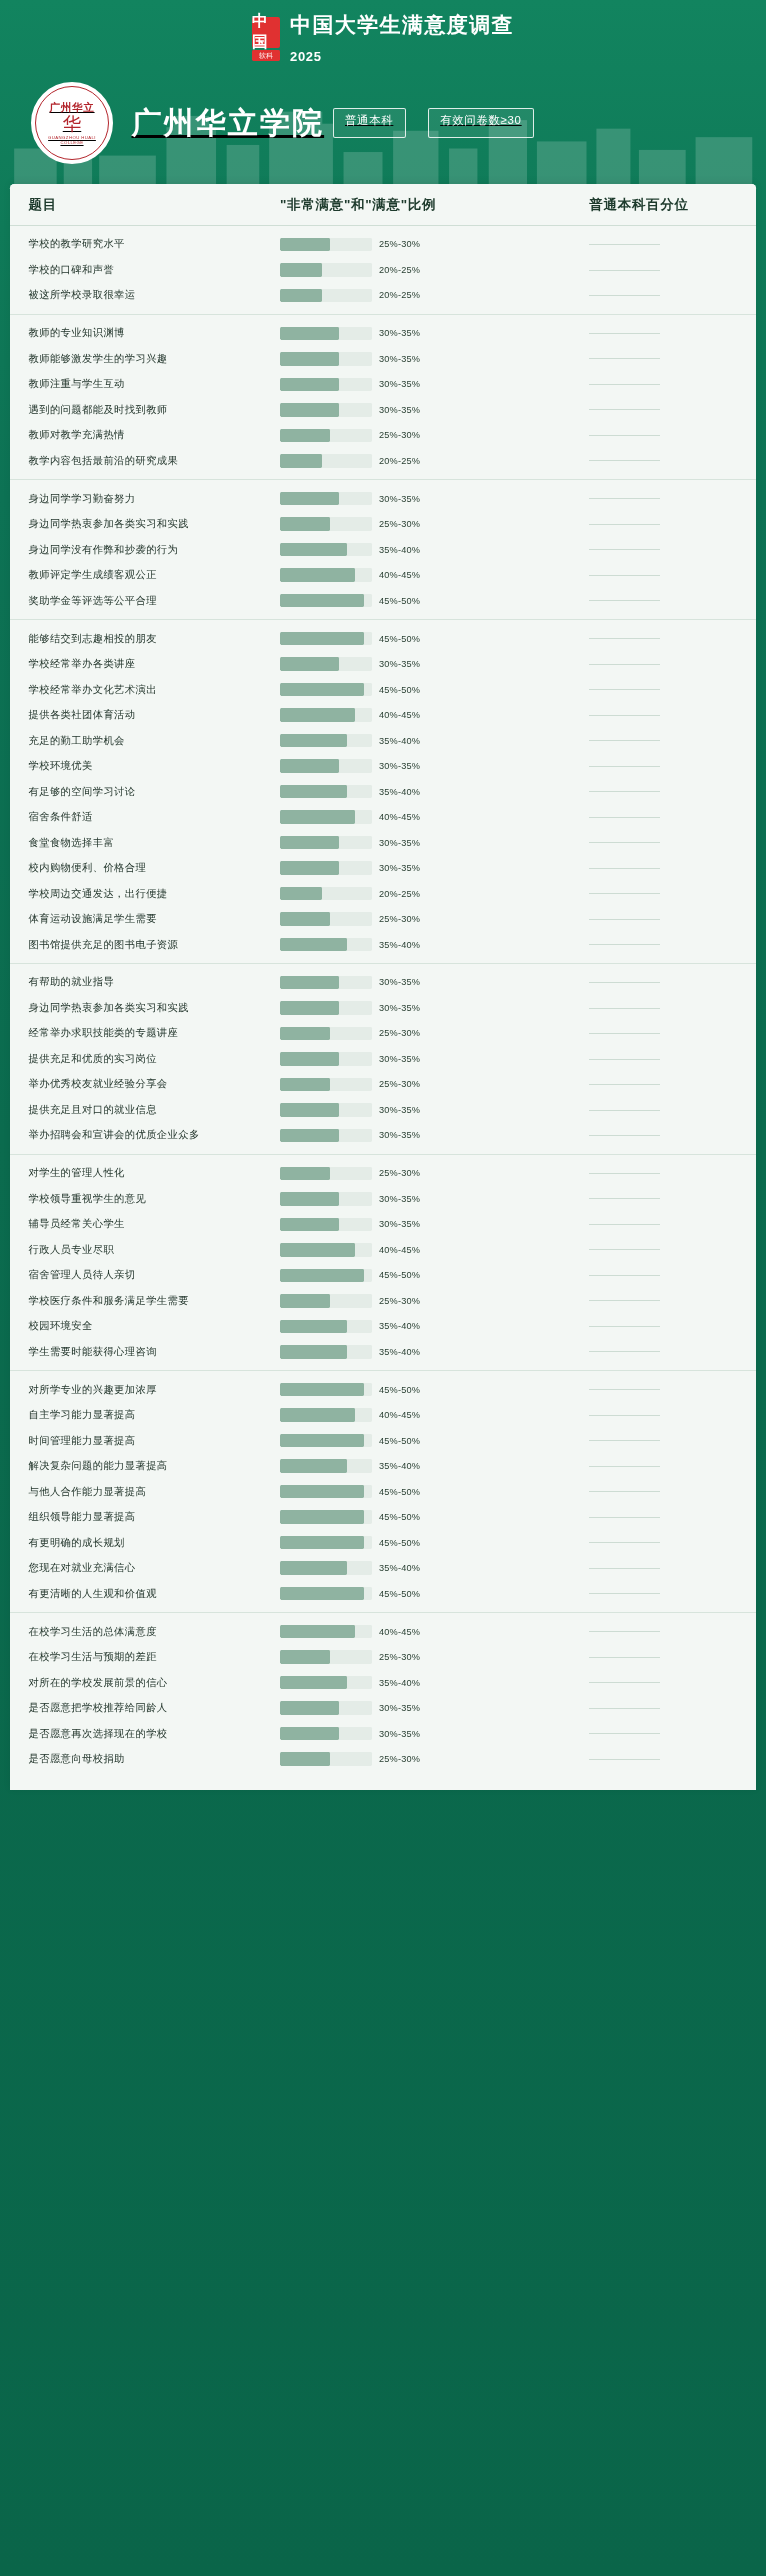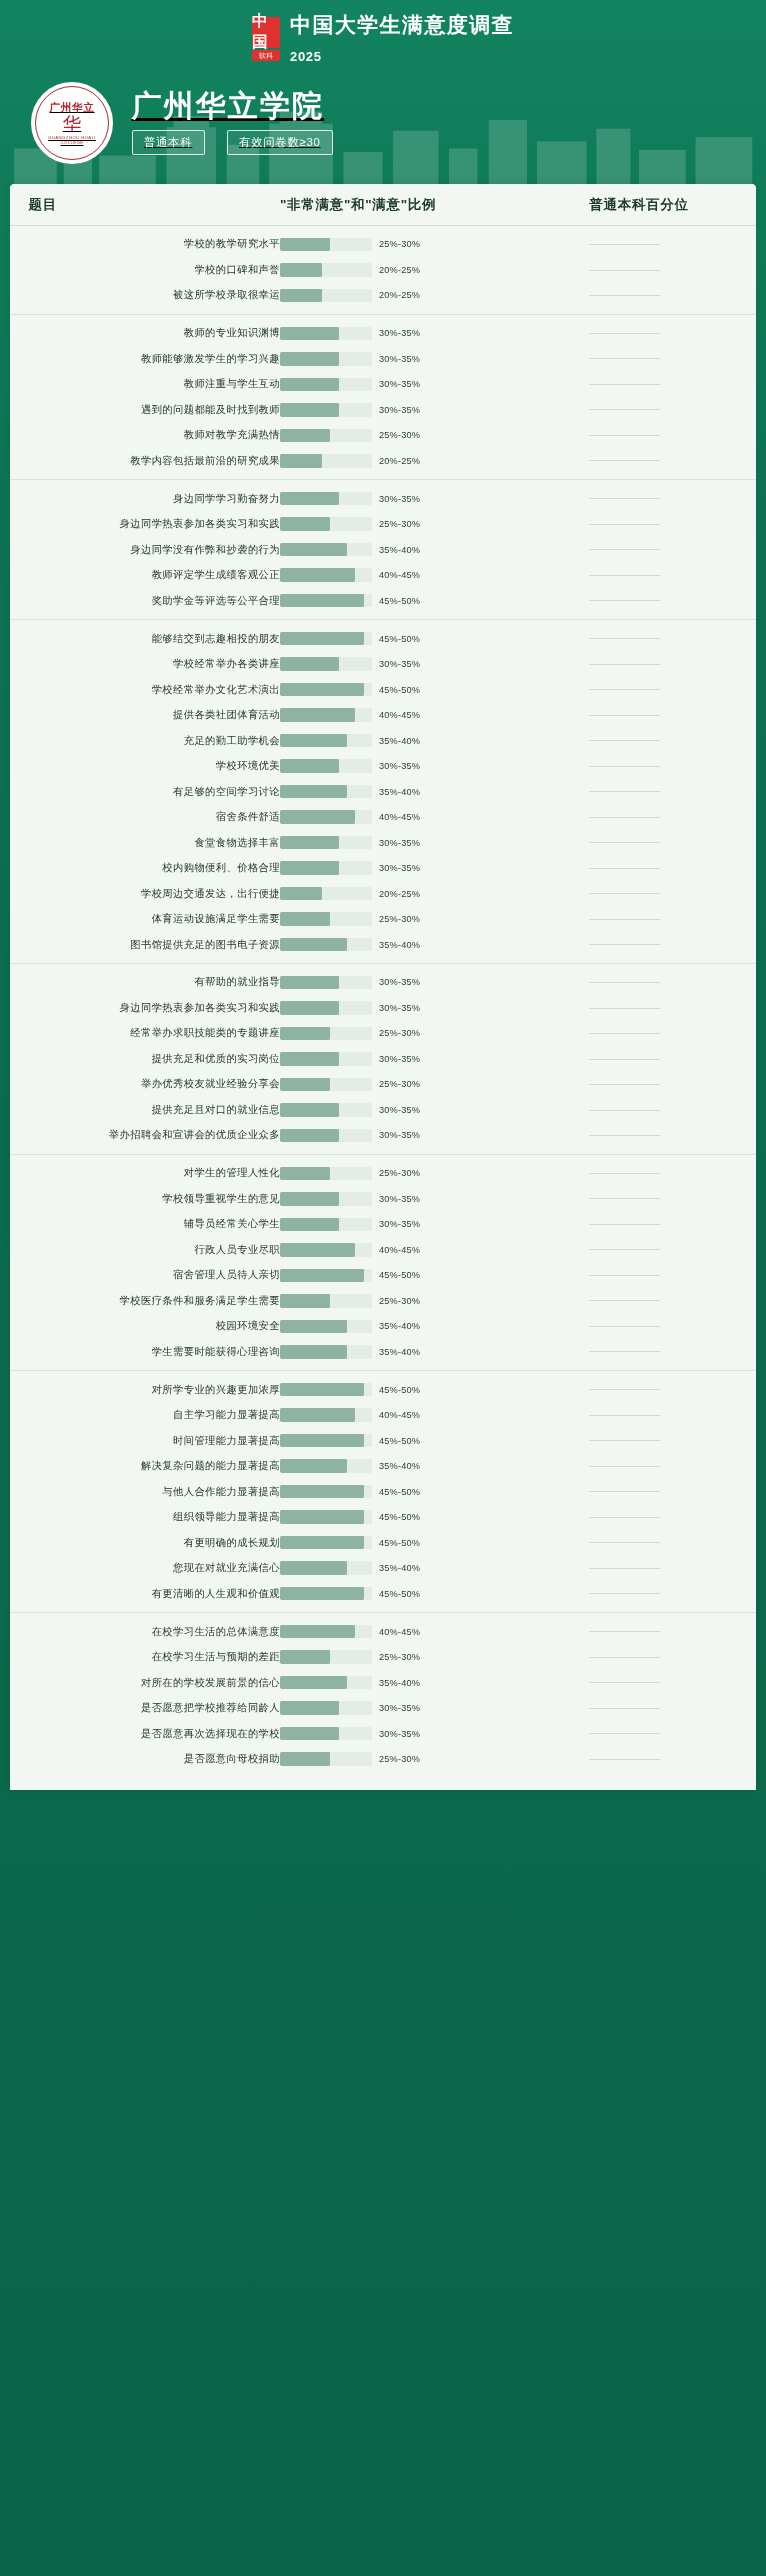--- a/index.html
+++ b/index.html
@@ -79,21 +79,21 @@
   .seal-inner{
     width:74px;height:74px;border-radius:50%;
     border:1.4px solid #b3252c;
     display:flex;flex-direction:column;align-items:center;justify-content:center;
     color:#b3252c;
     text-align:center;
   }
   .seal-cn{font-size:10.6px;font-weight:bold;line-height:1.1;letter-spacing:0.7px;}
   .seal-logo{font-size:18.5px;line-height:1;margin:1.4px 0;}
   .seal-en{font-size:4.3px;letter-spacing:0.4px;}
-  .school-meta{display:flex;flex-direction:column;gap:8.5px;}
+  .school-meta{display:flex;flex-direction:row;gap:8.5px;}
   .school-name{
     color:#ffffff;font-size:30px;font-weight:bold;letter-spacing:2.1px;line-height:1;
   }
   .tags{display:flex;gap:22px;}
   .tag{
     border:0.7px solid rgba(255,255,255,.85);
     color:#ffffff;
     font-size:11.4px;
     padding:4.3px 11.4px;
     border-radius:2.1px;
@@ -132,21 +132,21 @@
   .th {
     font-size:13.5px;
     font-weight:bold;
     color:#1d3a2c;
     letter-spacing:0.7px;
   }
   .col-q { width:270px; padding-left:18.5px; }
   .col-bar { width:305px; }
   .col-pct { width:auto; flex:1; padding-left:4.3px;}
 
-  .group { border-bottom:0.7px solid #d7e4dc;text-align:right; }
+  .group { border-bottom:0.7px solid #d7e4dc; }
   .group:last-child{border-bottom:none;}
   .row {
     display:flex;
     align-items:center;
     height:25.5px;
   }
   .q {
     width:270px;
     padding-left:18.5px;
     font-size:10.3px;

